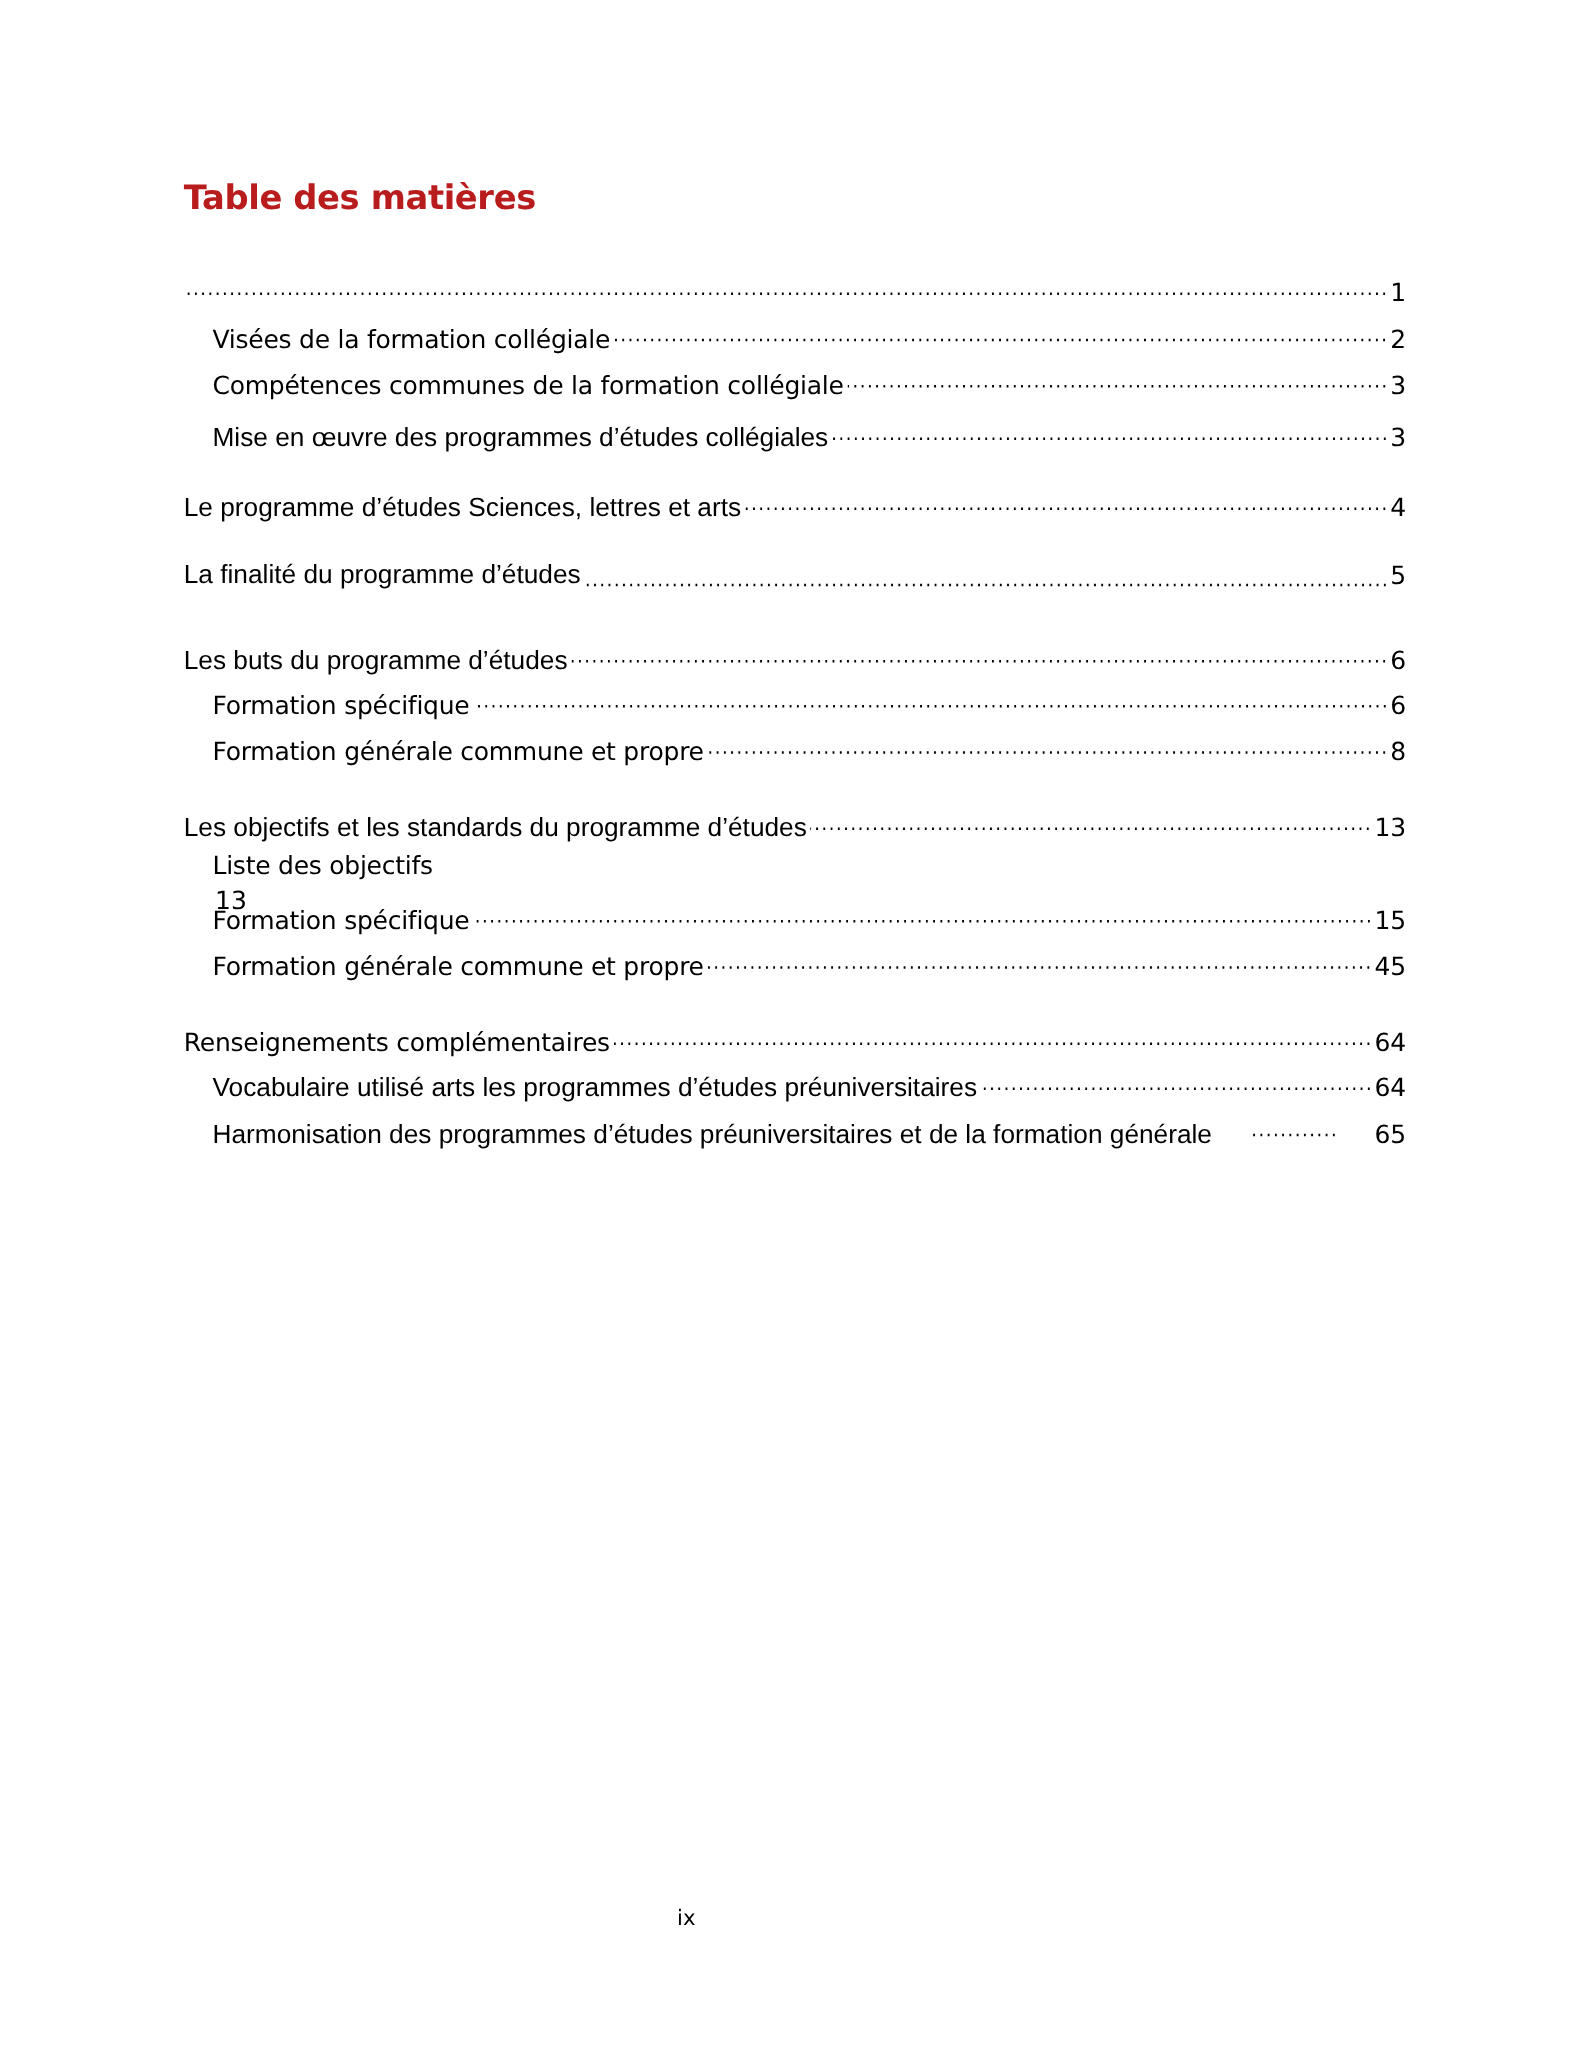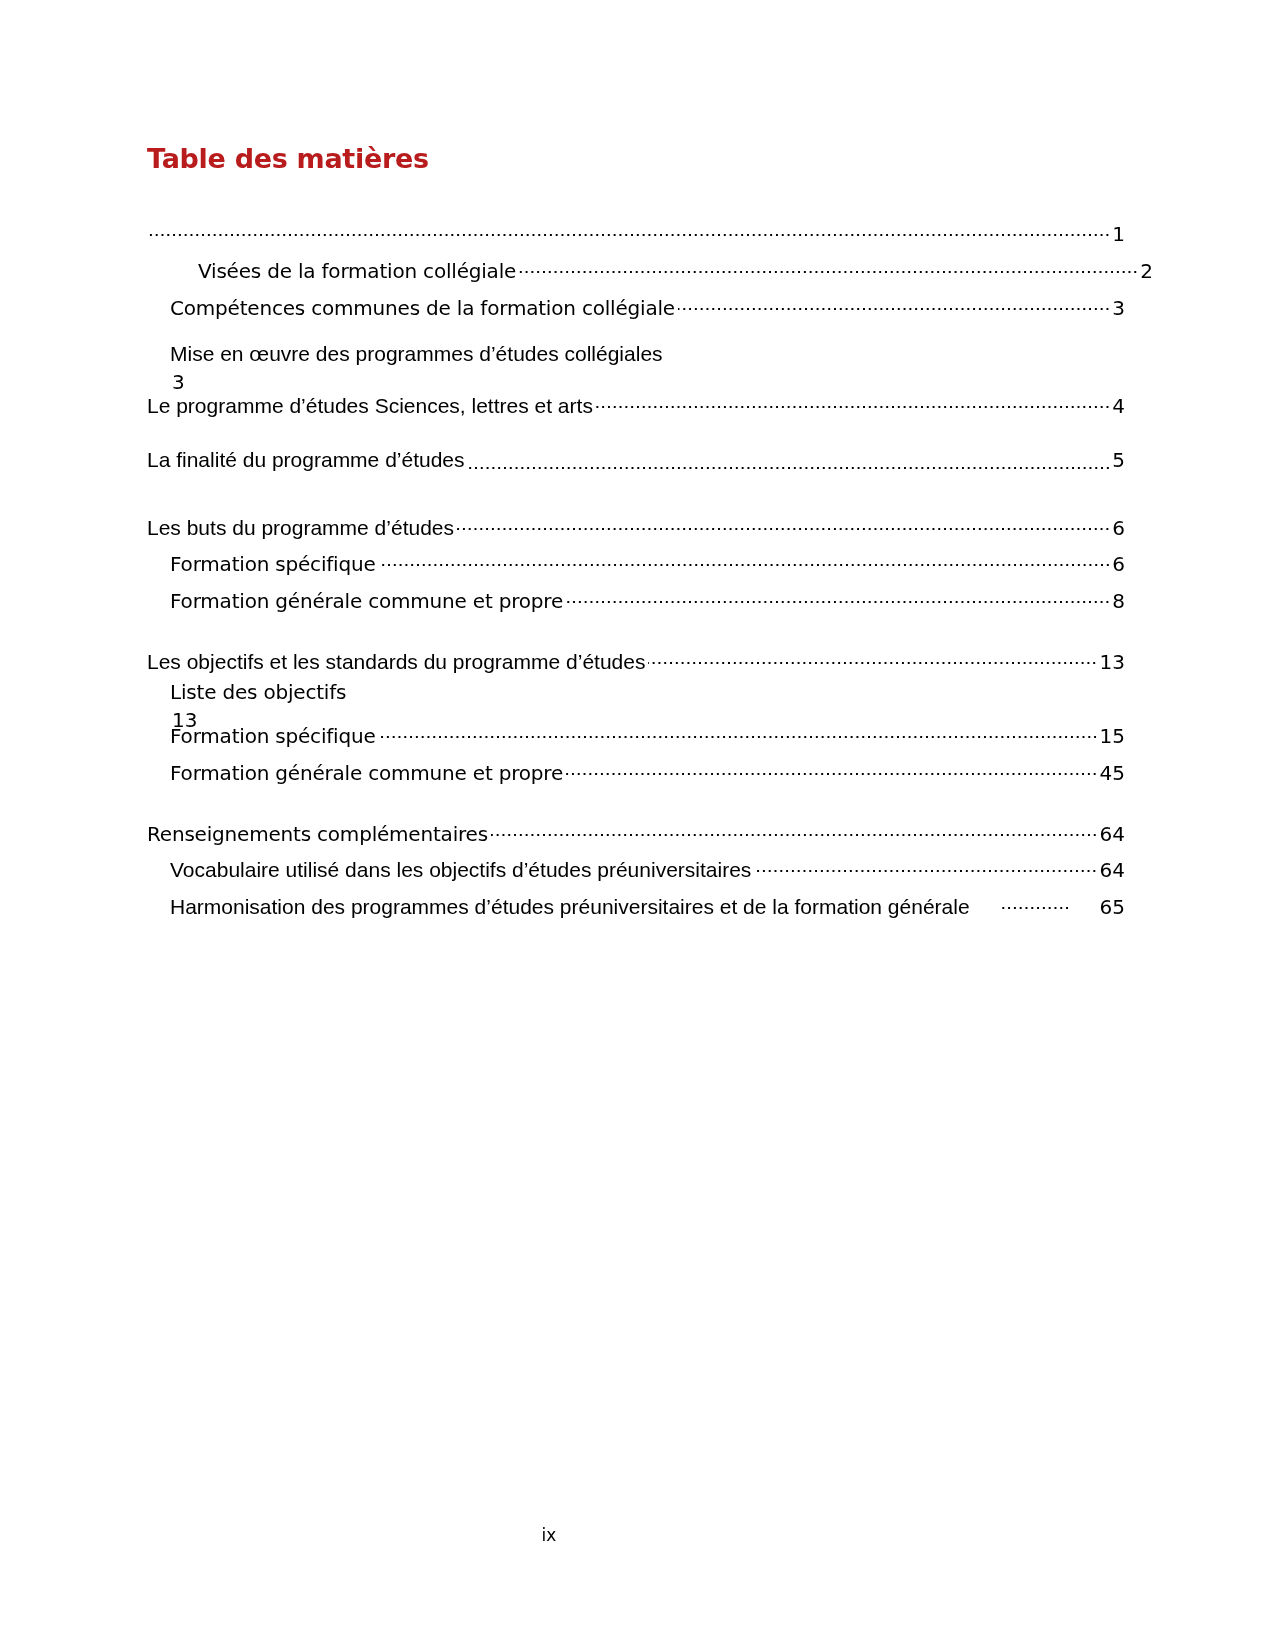--- a/index.html
+++ b/index.html
@@ -103,33 +103,33 @@
 
   <h1 class="toc-title">Table des matières</h1>
 
   <div class="toc">
 
     <div class="entry level-1" style="top:213px;">
       <span class="leader"></span>
       <span class="pagenum">1</span>
     </div>
 
-    <div class="entry level-2" style="top:250px;margin-left:28px;">
+    <div class="entry level-2" style="top:250px;">
       <span class="label dv">Visées de la formation collégiale</span>
       <span class="leader"></span>
       <span class="pagenum">2</span>
     </div>
 
     <div class="entry level-2" style="top:287px;">
       <span class="label dv">Compétences communes de la formation collégiale</span>
       <span class="leader"></span>
       <span class="pagenum">3</span>
     </div>
 
-    <div class="entry level-2" style="top:340px;flex-direction:column;">
+    <div class="entry level-2" style="top:329px;">
       <span class="label">Mise en œuvre des programmes d’études collégiales</span>
       <span class="leader"></span>
       <span class="pagenum">3</span>
     </div>
 
     <div class="entry level-1" style="top:385px;">
       <span class="label">Le programme d’études Sciences, lettres et arts</span>
       <span class="leader"></span>
       <span class="pagenum">4</span>
     </div>
@@ -182,21 +182,21 @@
       <span class="pagenum">45</span>
     </div>
 
     <div class="entry level-1" style="top:813px;">
       <span class="label dv">Renseignements complémentaires</span>
       <span class="leader"></span>
       <span class="pagenum">64</span>
     </div>
 
     <div class="entry level-2" style="top:849px;">
-      <span class="label">Vocabulaire utilisé dans les objectifs d’études préuniversitaires</span>
+      <span class="label">Vocabulaire utilisé arts les programmes d’études préuniversitaires</span>
       <span class="leader"></span>
       <span class="pagenum">64</span>
     </div>
 
     <div class="entry level-2" style="top:886px;gap:28px;">
       <span class="label">Harmonisation des programmes d’études préuniversitaires et de la formation générale</span>
       <span class="leader"></span>
       <span class="pagenum">65</span>
     </div>
 

